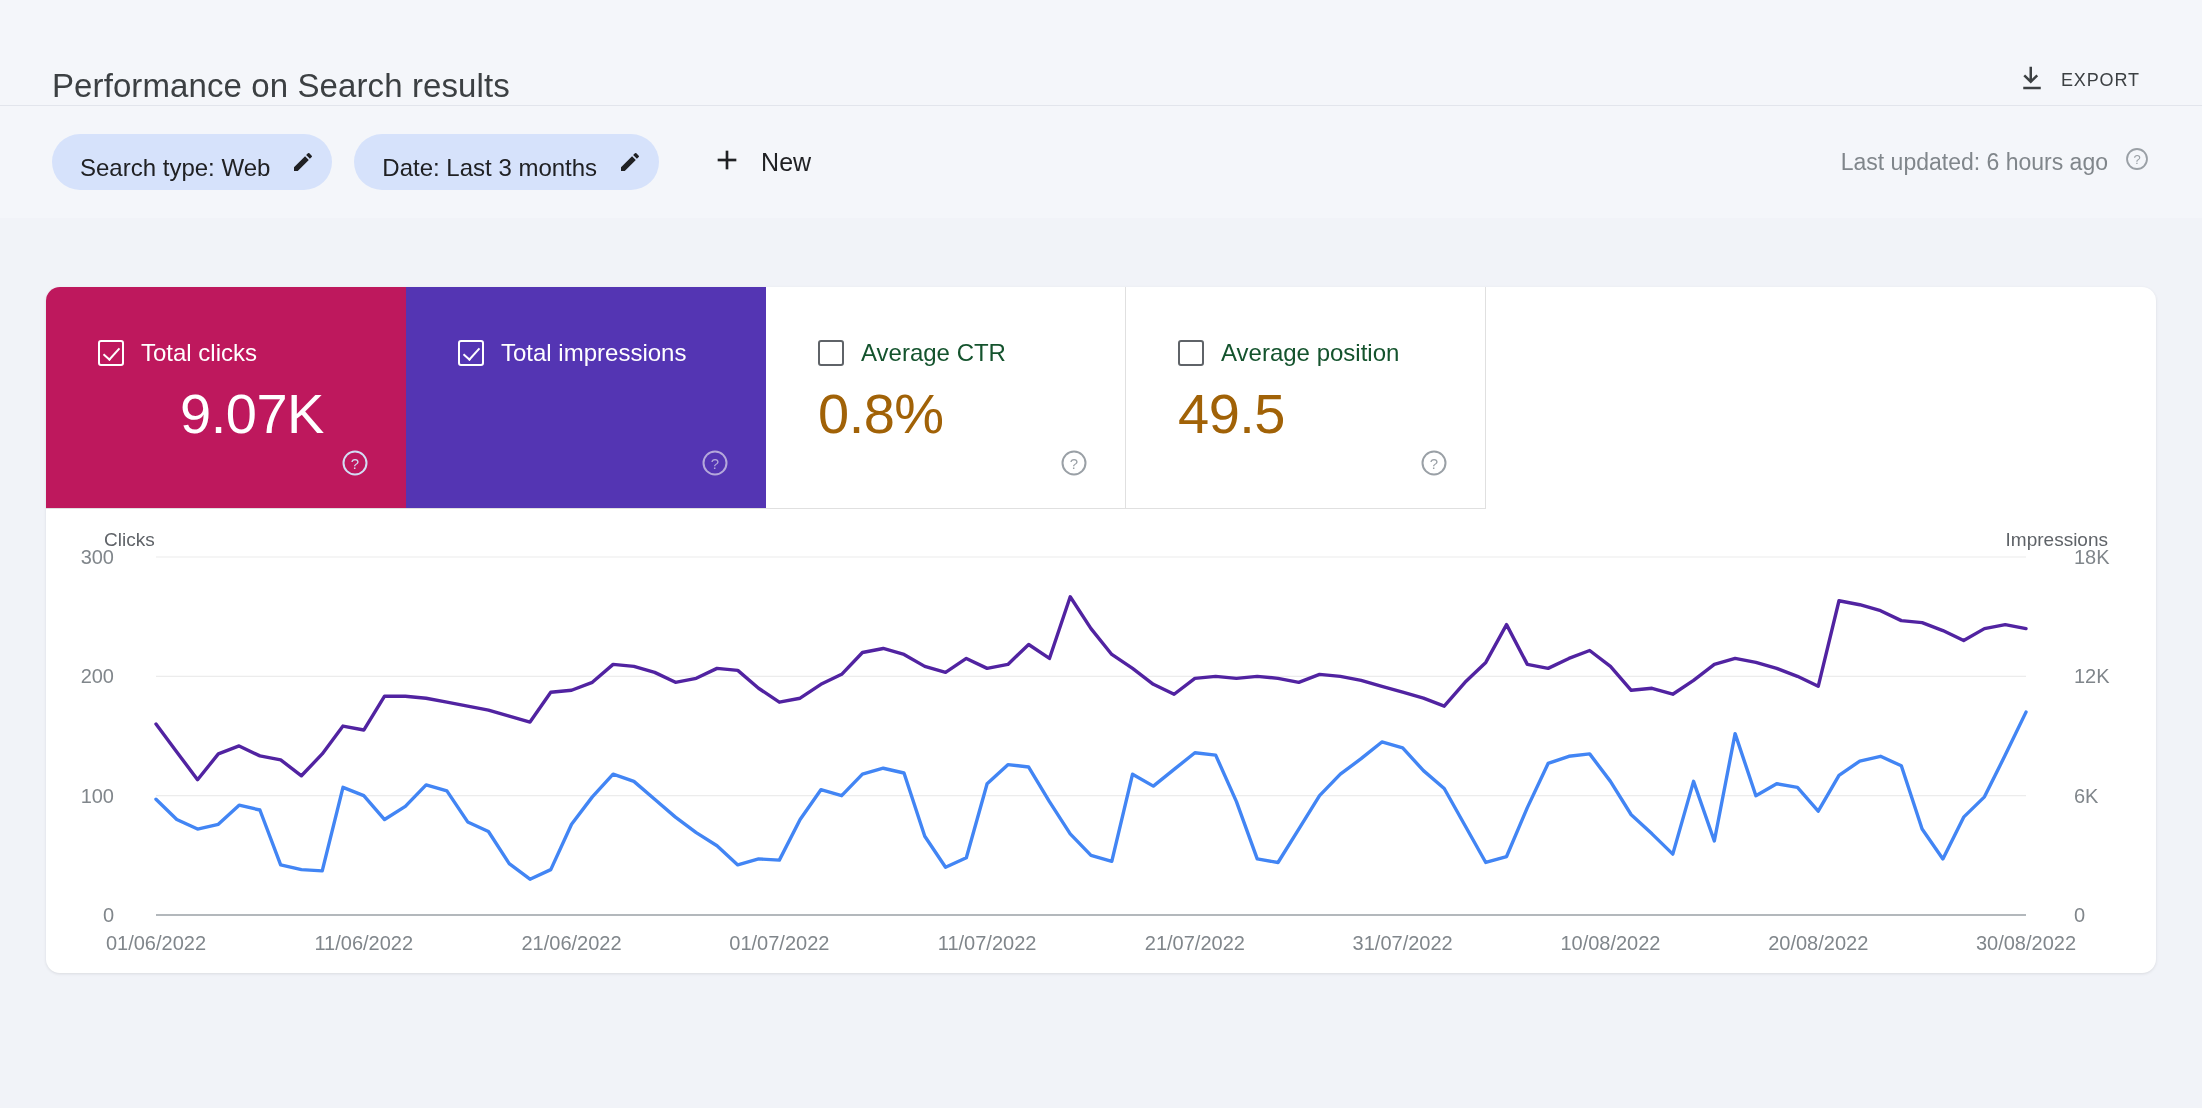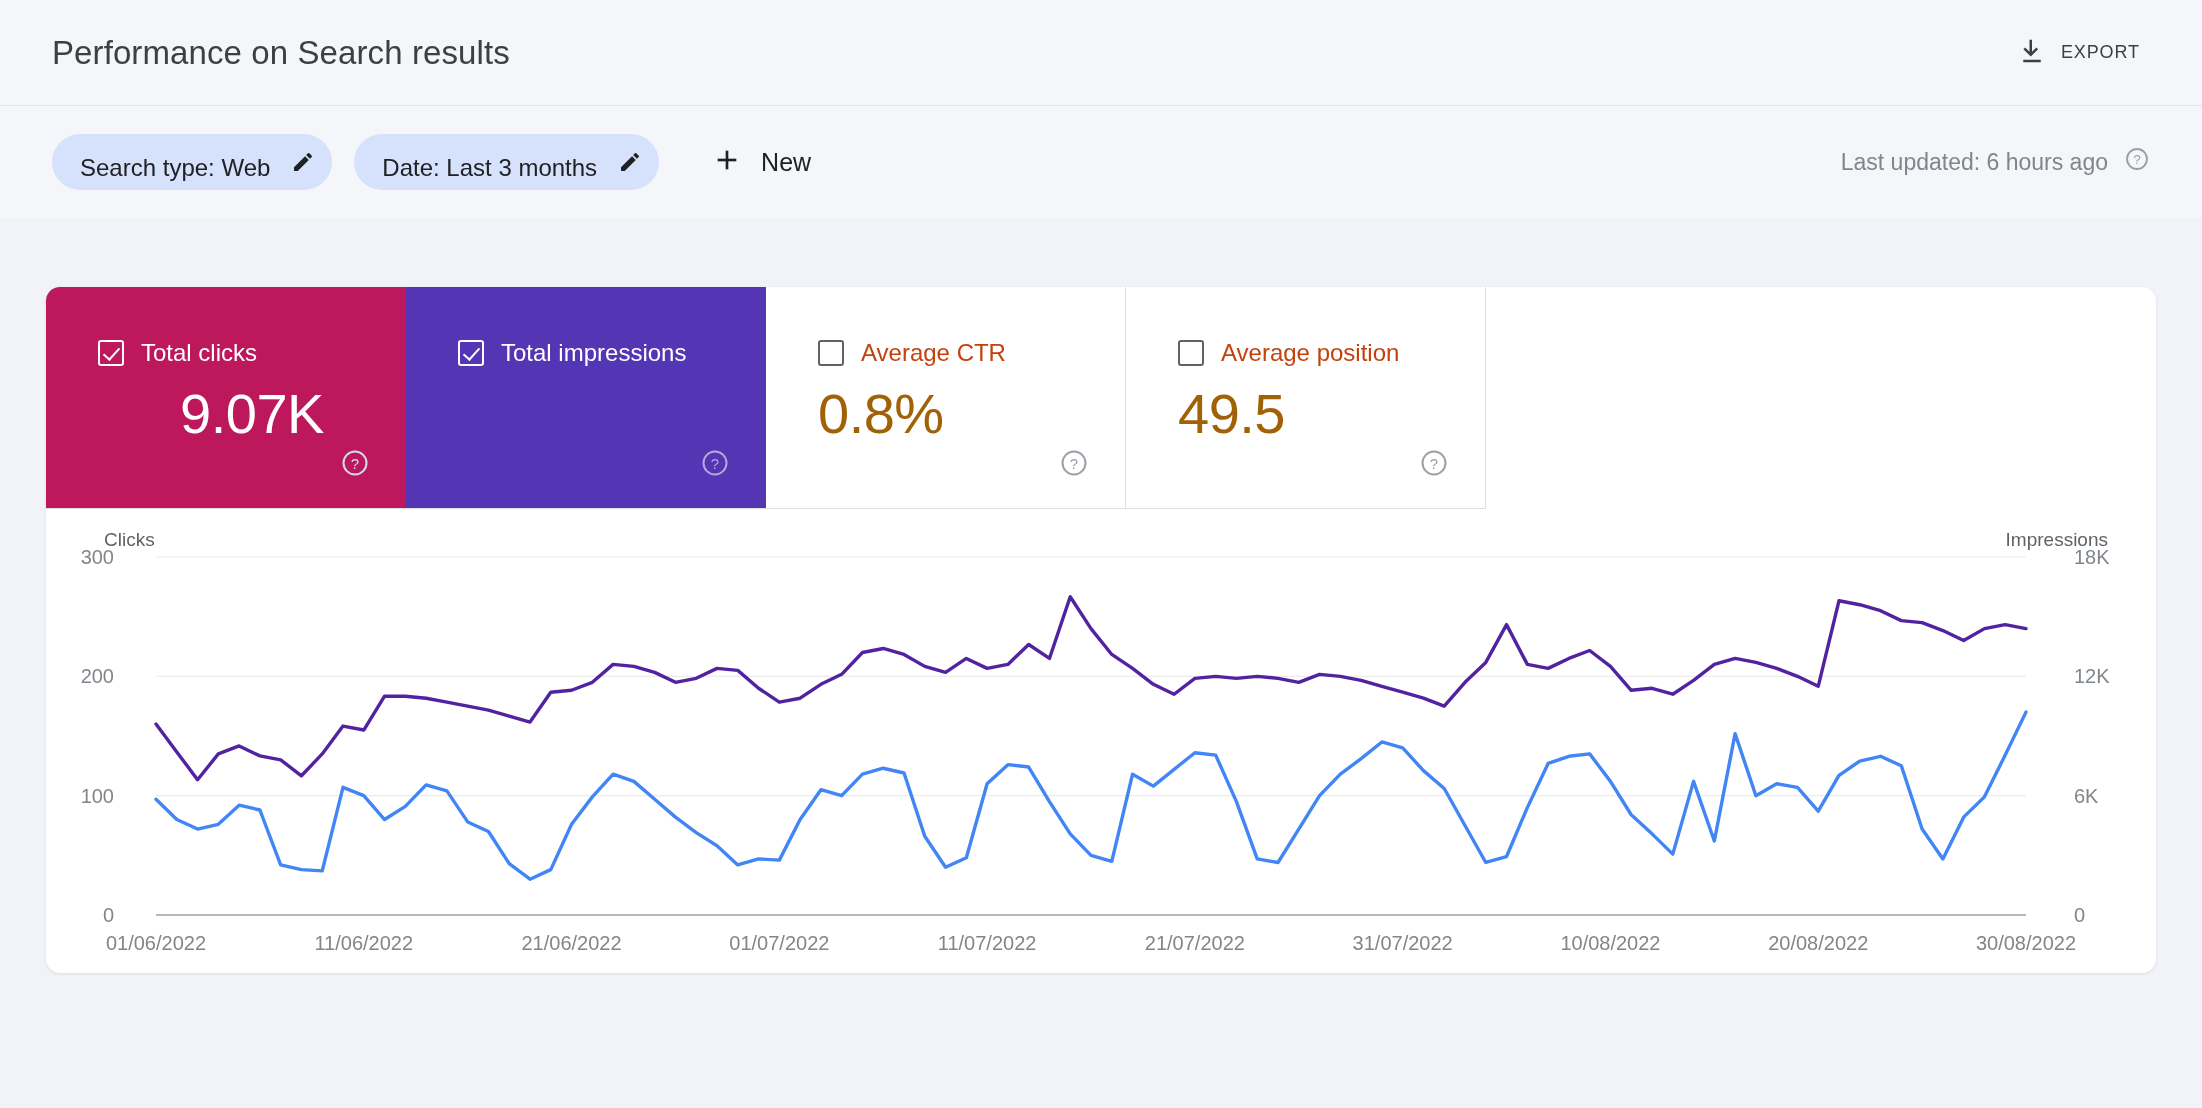--- a/index.html
+++ b/index.html
@@ -7,21 +7,21 @@
     width: 2202px; height: 1108px;
     background: #f1f3f8;
     font-family: "Liberation Sans", sans-serif;
     overflow: hidden;
   }
 
   
   .header {
     height: 106px;
     display: flex;
-    align-items: center;
+    align-items: flex-end;
     justify-content: space-between;
     padding: 0 52px 0 52px;
     border-bottom: 1px solid #e2e5ec;
     background: #f4f6fa;
   }
   .page-title {
     font-size: 33px;
     color: #3c4043;
     font-weight: 400;
     letter-spacing: .1px;
@@ -138,21 +138,21 @@
   .cbox.on { border-color: #ffffff; }
   .cbox.on::after {
     content: "";
     position: absolute;
     left: 7px; top: 2px;
     width: 7px; height: 14px;
     border: solid #ffffff;
     border-width: 0 2.8px 2.8px 0;
     transform: rotate(42deg);
   }
-  .tile-name { font-size: 24px; color: #c2410c; }
+  .tile-name { font-size: 24px; color: #14532d; }
   .tile.blue .tile-name, .tile.purple .tile-name { color: #ffffff; }
   .tile-value {
     margin-top: 14px;
     font-size: 56px;
     font-weight: 400;
     color: #a16207;
     letter-spacing: -.5px;
   }
   .tile.blue .tile-value, .tile.purple .tile-value { color: #ffffff; text-align: center; }
   .tile-help {

